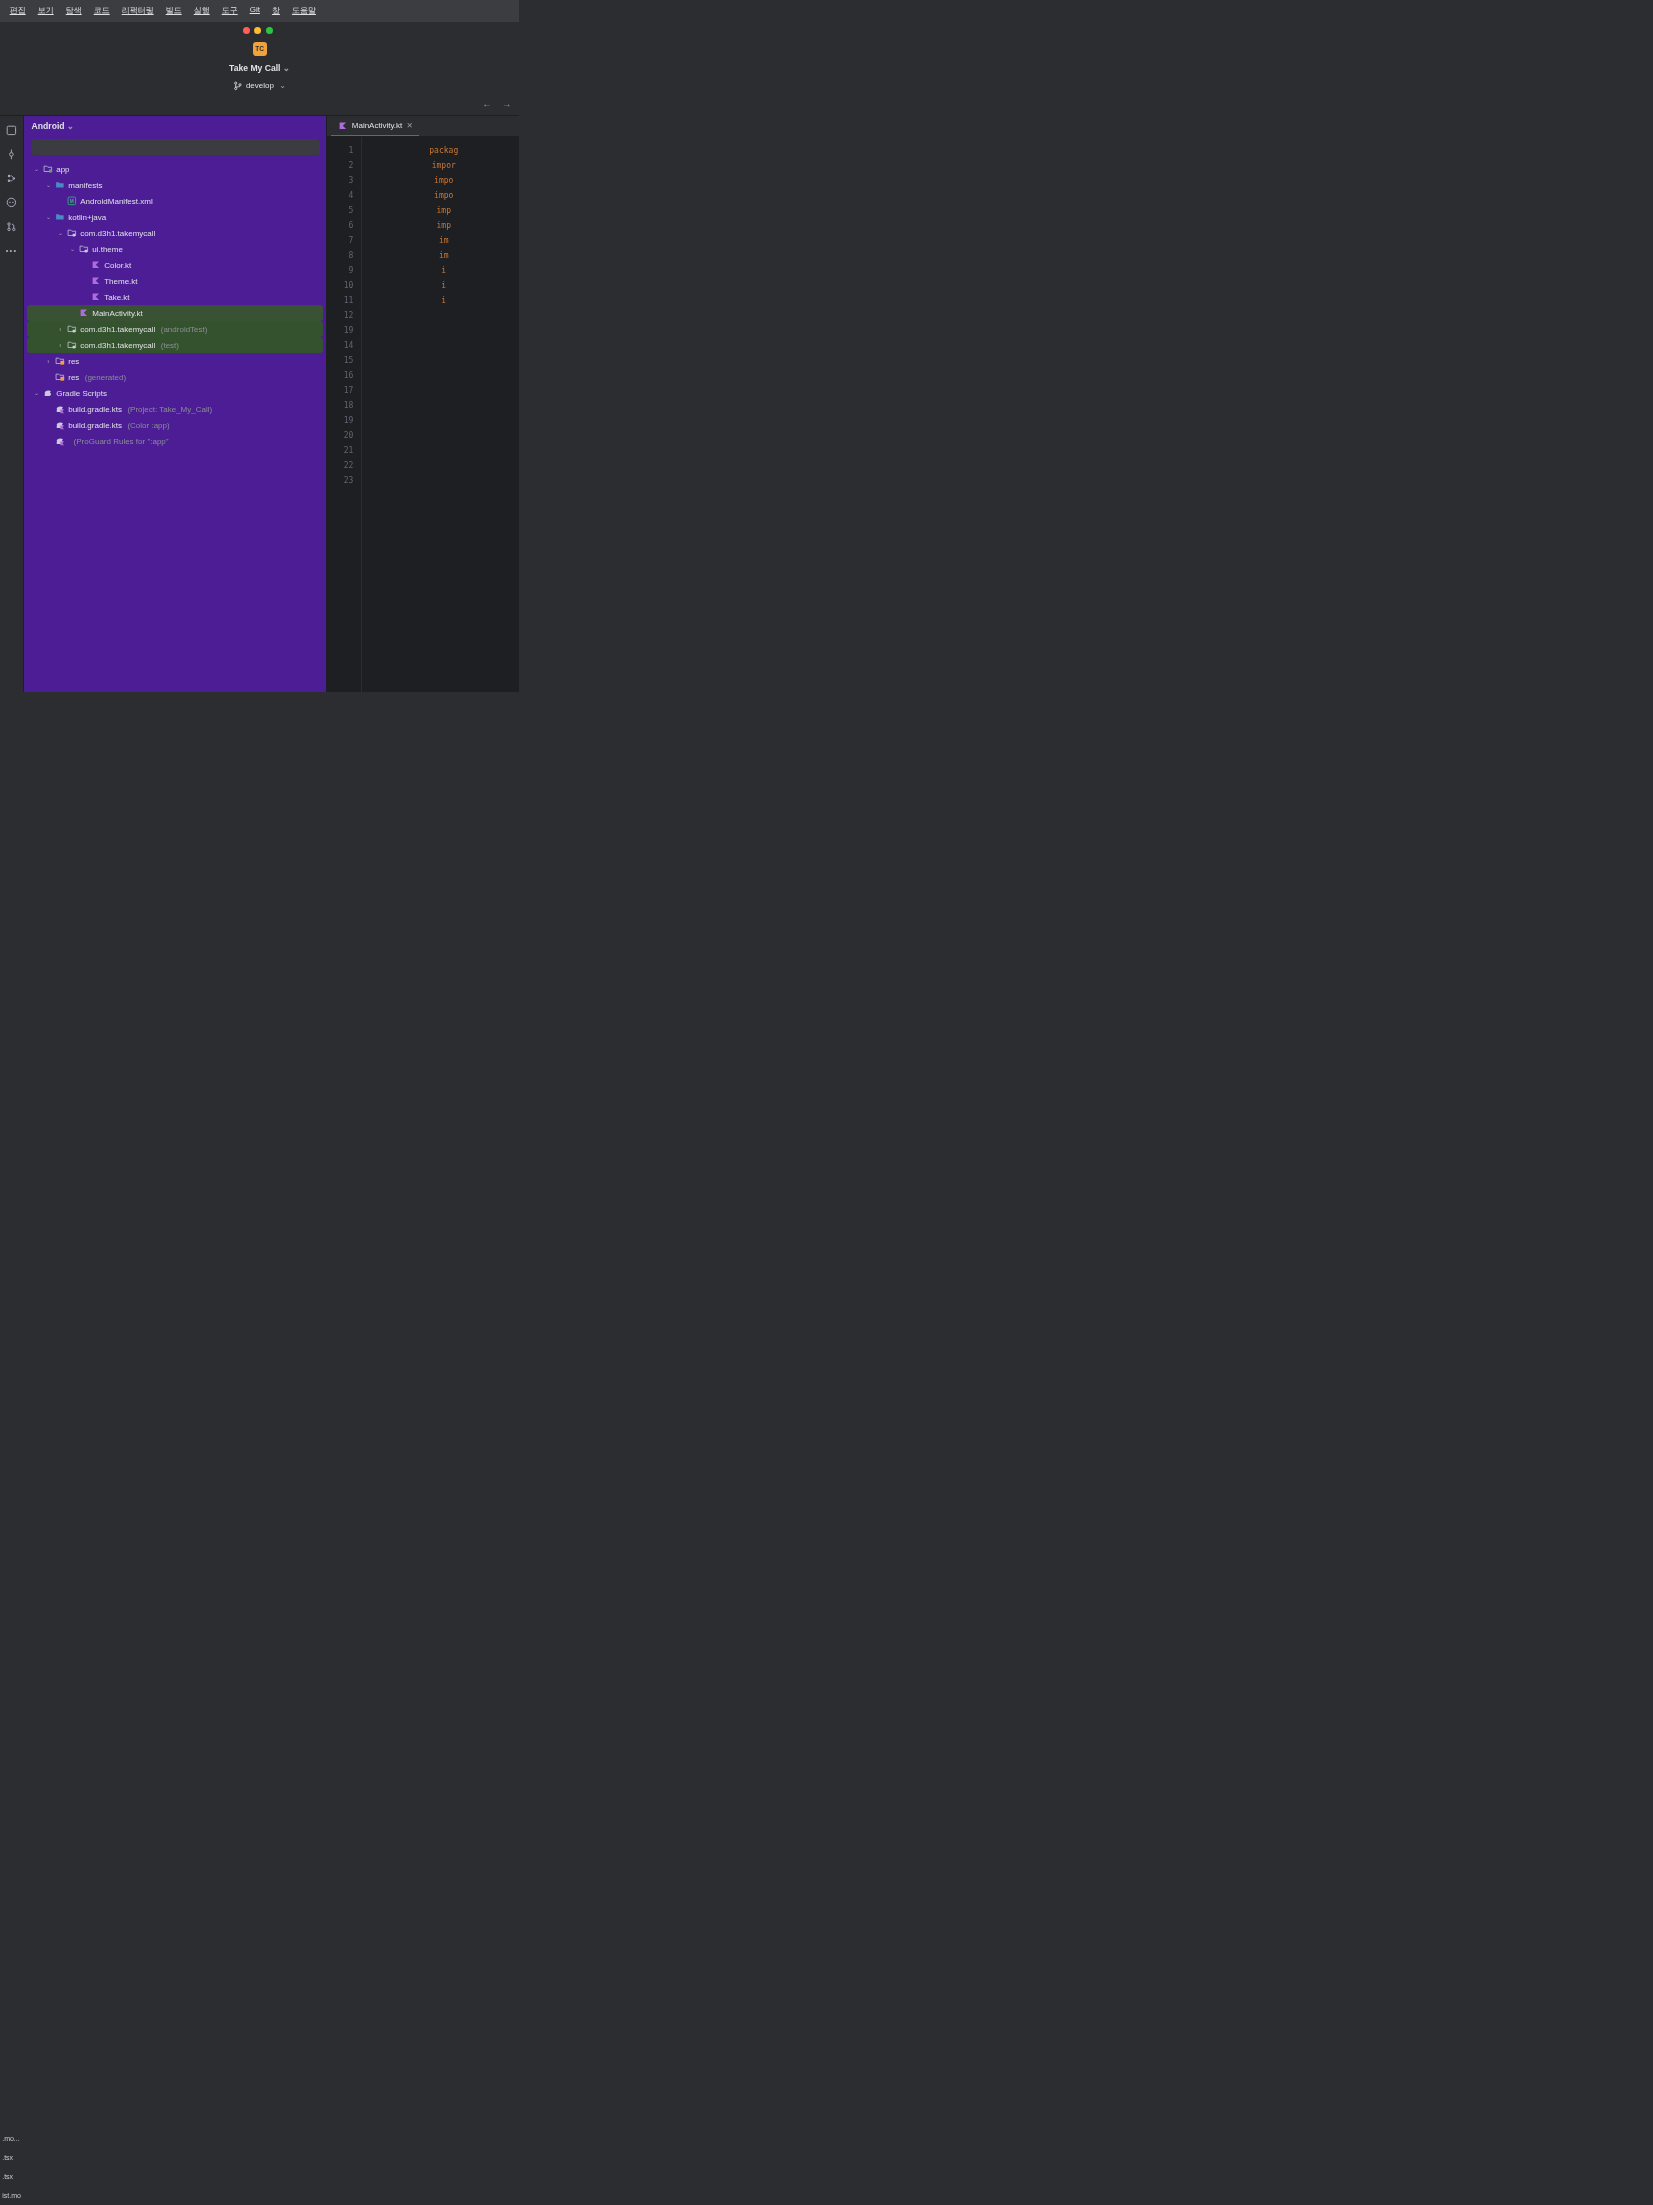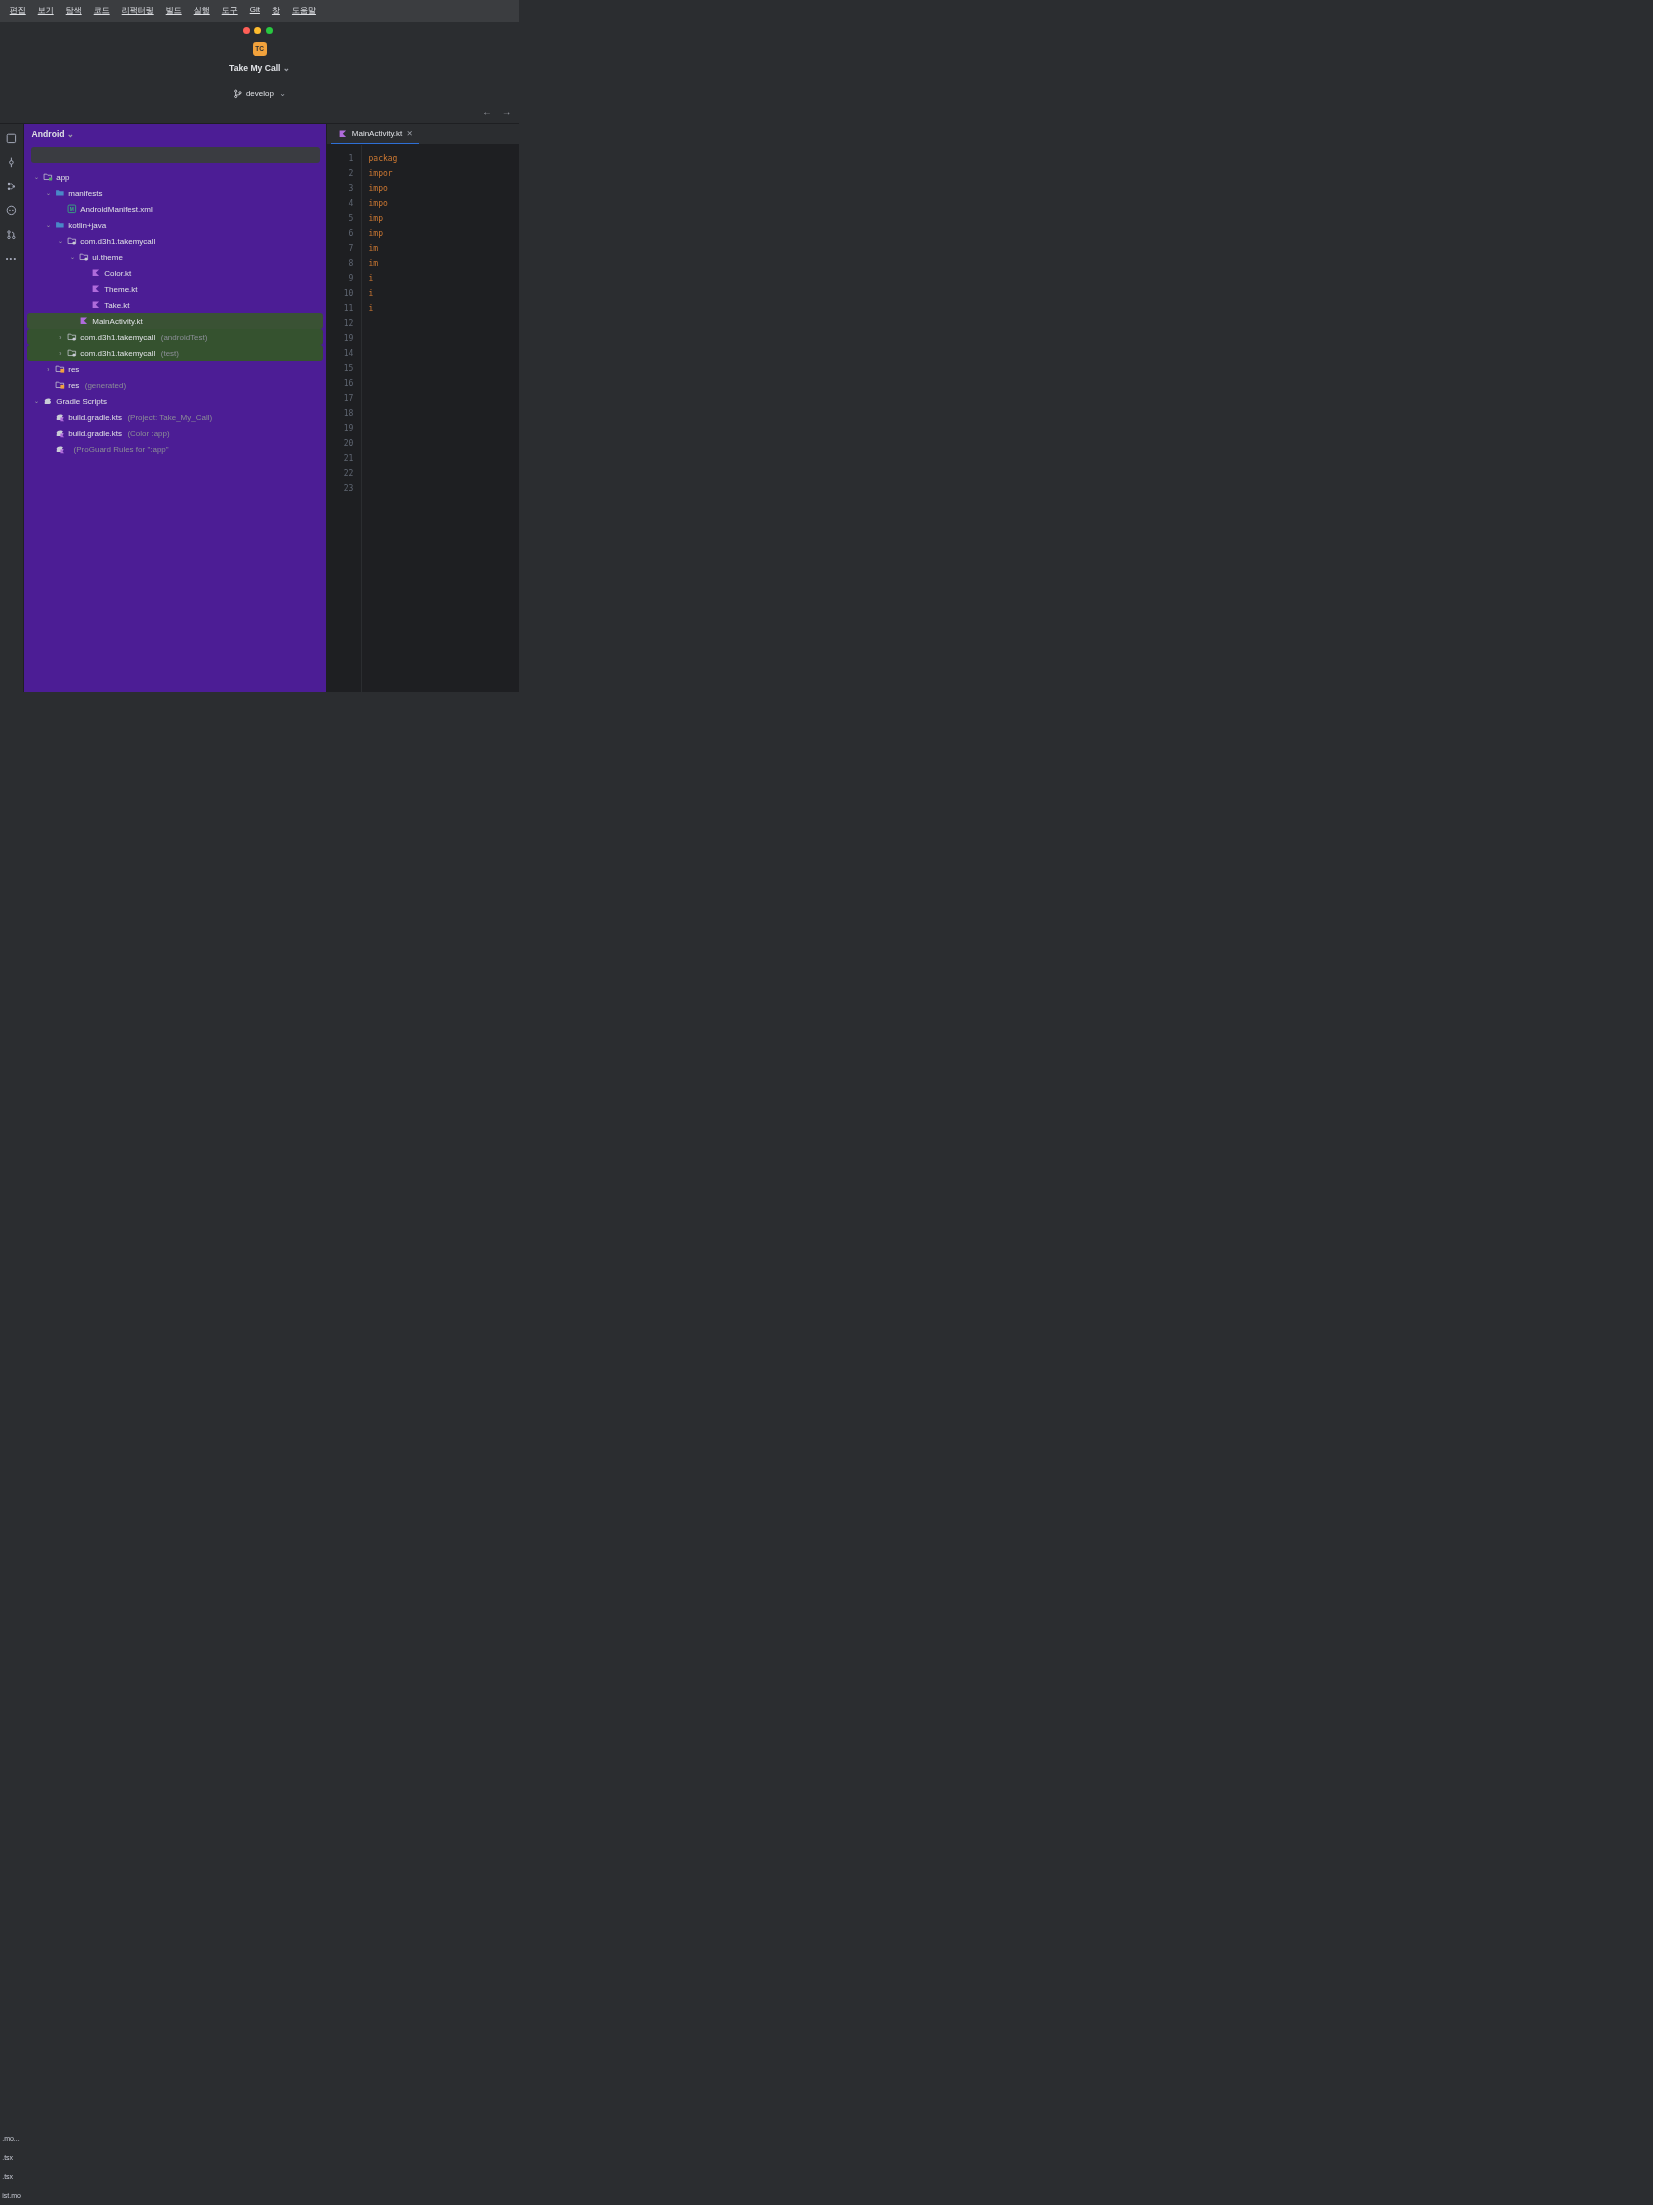--- a/index.html
+++ b/index.html
@@ -32,21 +32,21 @@
     background: #2b2d30;
     border-bottom: 0.5px solid #1e1f22;
     flex-direction: column;
   }
   .traffic-lights { display:flex; gap:4.3px; margin-right:3.2px; }
   .dot { width:7px; height:7px; border-radius:50%; }
   .dot.r{background:#ff5f57;} .dot.y{background:#febc2e;} .dot.g{background:#28c840;}
   .proj-badge { width:14px;height:14px;border-radius:3.2px;background:#f2a23c;color:#2b2d30;font-weight:700;font-size:6.5px;display:flex;align-items:center;justify-content:center;}
   .proj-name { font-weight:600; font-size:8.6px; }
   .chev::after{content:"⌄"; margin-left:2.2px; color:#9da0a8;}
-  .branch { display:flex; gap:3.2px; color:#dfe1e5; font-size:8px;margin-top:8px; }
+  .branch { display:flex; gap:3.2px; color:#dfe1e5; font-size:8px; }
   .branch svg{width:8.6px;height:8.6px;}
   .nav-arrows { margin-left:auto; display:flex; gap:9.7px; color:#9da0a8; font-size:9.7px;}
 
   
   .main { display:flex; height: calc(100% - 49px); }
 
   
   .toolstrip {
     width:24px; background:#2b2d30; border-right:0.5px solid #1e1f22;
     display:flex; flex-direction:column; align-items:center; gap:12px; padding-top:8.6px;
@@ -94,21 +94,21 @@
   .tab { display:flex; align-items:center; gap:4.3px; padding:0 6.5px; height:100%; border-bottom:1.6px solid #2e6fd6; font-size:8px;}
   .tab .close{ color:#9da0a8; font-size:7.6px; }
   .code-area{ flex:1; display:flex; overflow:hidden;}
   .gutter{
     width:35px; background:#1e1f22; color:#5f6672; text-align:right;
     padding:5.4px 7.6px 0 0; font-family:ui-monospace,Menlo,monospace; font-size:8px; line-height:15px;
     border-right:0.5px solid #2b2d30;
   }
   .code{
     flex:1; padding:5.4px 0 0 6.5px; font-family:ui-monospace,Menlo,monospace; font-size:8px; line-height:15px;
-    color:#cc7832; overflow:hidden;
+    color:#cc7832; overflow:hidden;text-align:center;
   }
   .code .kw{ color:#cc7832; }
 </style>
 </head>
 <body>
 
 <svg width="0" height="0" style="position:absolute;font-size:14px">
   <defs>
     <g id="i-folder">
         <path fill="#4a88c7" d="M2 4h5l2 2h7v8H2z"></path>

